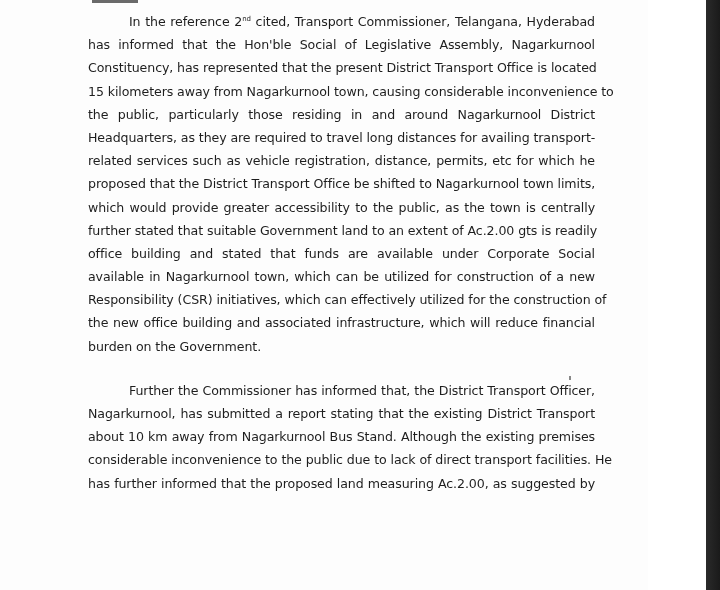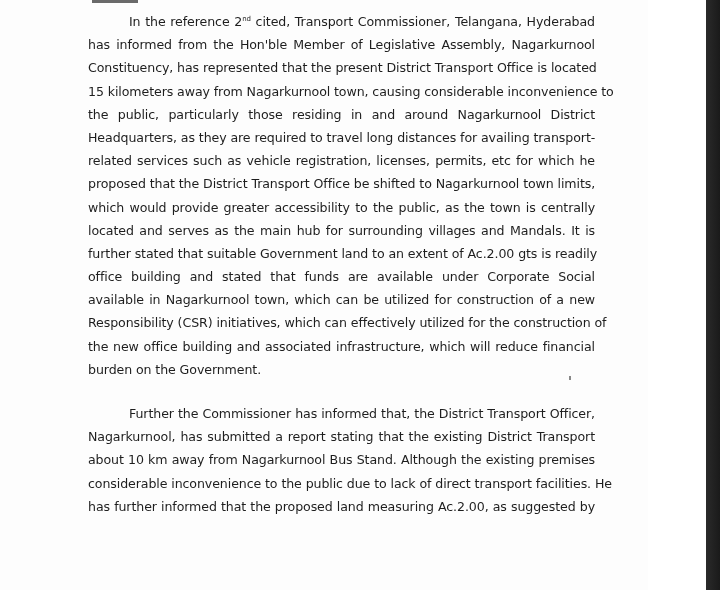--- a/index.html
+++ b/index.html
@@ -36,29 +36,28 @@
 </style>
 </head>
 <body>
 
 <div class="page">
   <div class="top-rule"></div>
 
   <div class="body-text">
     <div class="para">
       <span class="line indent"><span>In the reference 2</span><sup>nd</sup><span> cited, Transport Commissioner, Telangana, Hyderabad</span></span>
-      <span class="line">has informed from the Hon'ble Member of Legislative Assembly, Nagarkurnool</span>
+      <span class="line">has informed that the Hon'ble Social of Legislative Assembly, Nagarkurnool</span>
       <span class="line">Constituency, has represented that the present District Transport Office is located</span>
       <span class="line">15 kilometers away from Nagarkurnool town, causing considerable inconvenience to</span>
       <span class="line">the public, particularly those residing in and around Nagarkurnool District</span>
       <span class="line">Headquarters, as they are required to travel long distances for availing transport-</span>
-      <span class="line">related services such as vehicle registration, licenses, permits, etc for which he</span>
+      <span class="line">related services such as vehicle registration, distance, permits, etc for which he</span>
       <span class="line">proposed that the District Transport Office be shifted to Nagarkurnool town limits,</span>
       <span class="line">which would provide greater accessibility to the public, as the town is centrally</span>
-      <span class="line">located and serves as the main hub for surrounding villages and Mandals. It is</span>
       <span class="line">further stated that suitable Government land to an extent of Ac.2.00 gts is readily</span>
       <span class="line">office building and stated that funds are available under Corporate Social</span>
       <span class="line">available in Nagarkurnool town, which can be utilized for construction of a new</span>
       <span class="line">Responsibility (CSR) initiatives, which can effectively utilized for the construction of</span>
       <span class="line">the new office building and associated infrastructure, which will reduce financial</span>
       <span class="line last">burden on the Government.</span>
     </div>
 
     <div class="para para2">
       <span class="line indent">Further the Commissioner has informed that, the District Transport Officer,</span>

